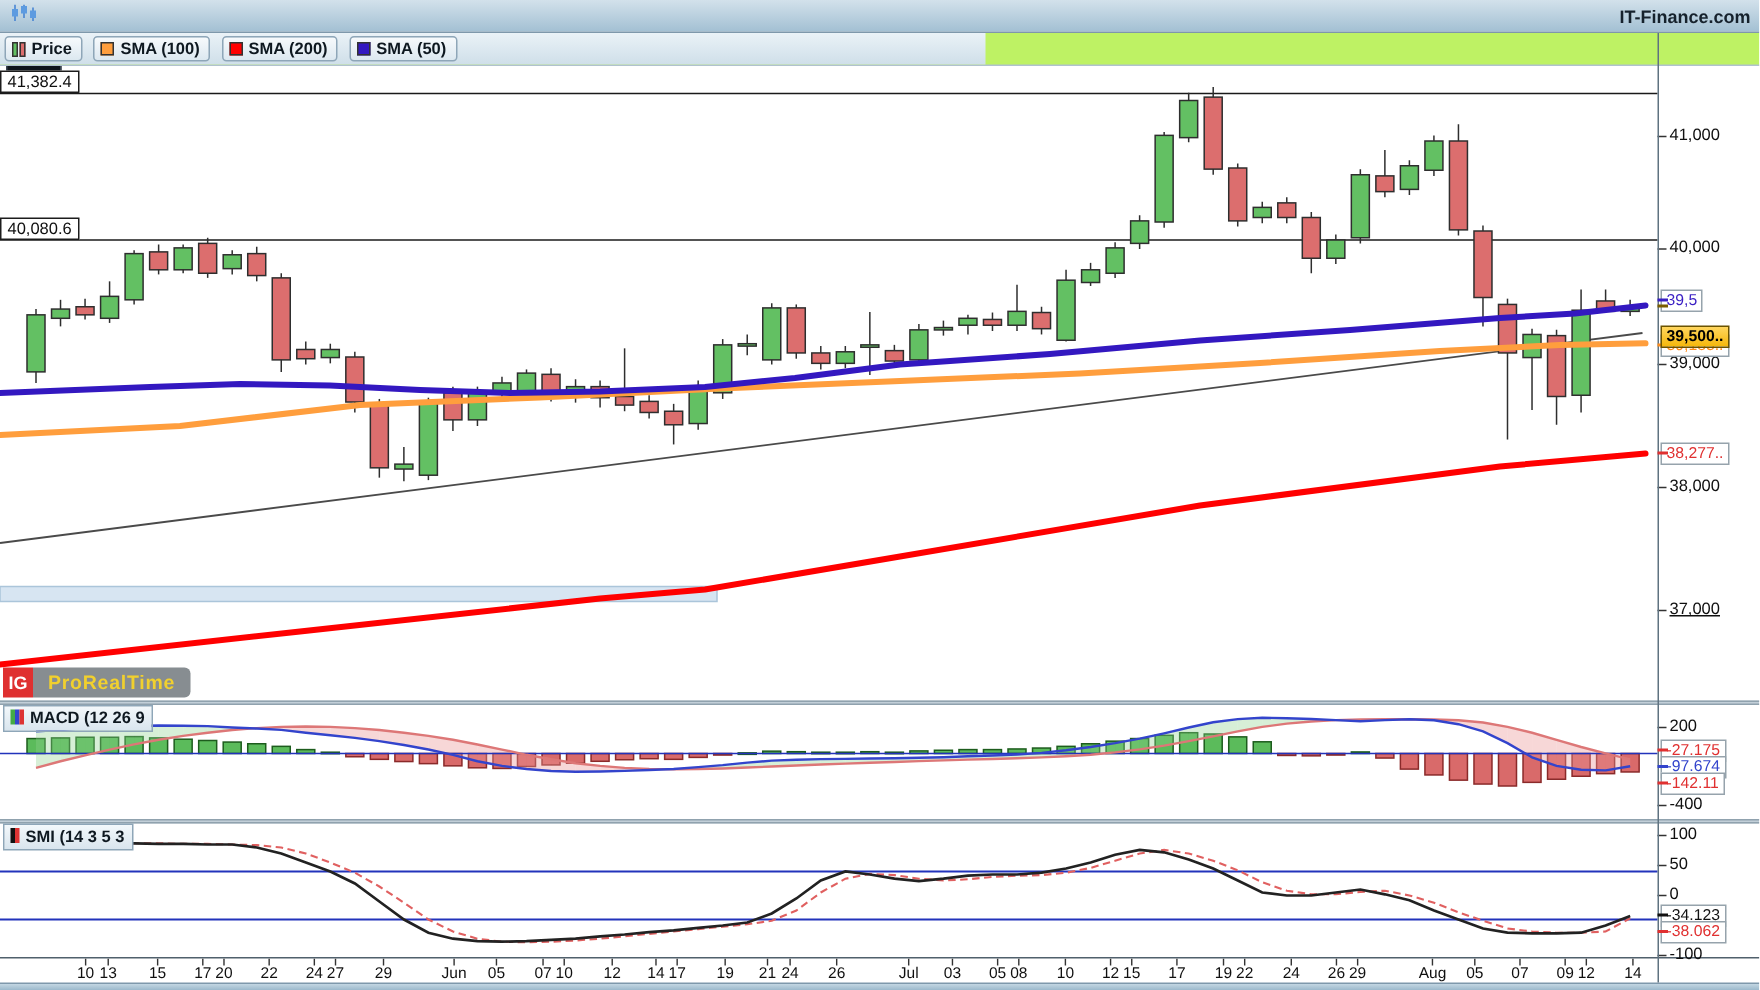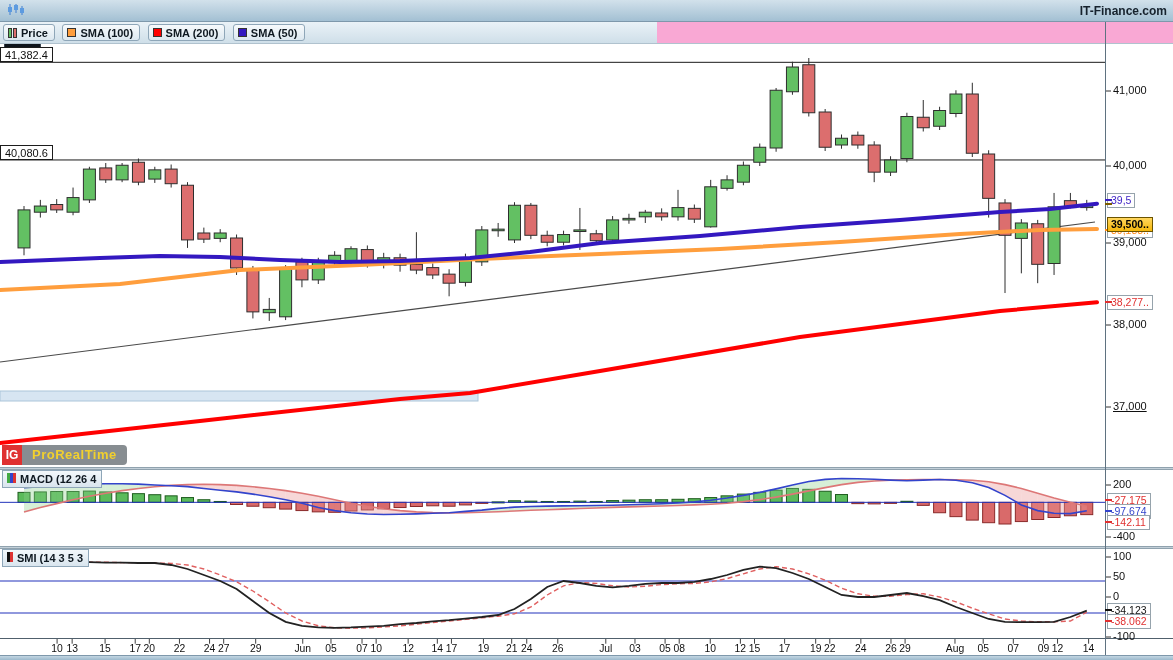--- a/index.html
+++ b/index.html
@@ -4,21 +4,21 @@
 <style>
 *{box-sizing:border-box;margin:0;padding:0}
 html,body{background:#fff}
 body{font-family:"Liberation Sans",sans-serif}
 #stage{position:relative;width:1173px;height:660px;overflow:hidden;background:#fff}
 .topbar{position:absolute;left:0;top:0;width:1173px;height:22px;background:linear-gradient(#d2e1eb,#a3c0d3);border-bottom:1px solid #7e98ab}
 .demo-icon{position:absolute;left:7px;top:1px}
 .demo{position:absolute;left:4px;top:22px;background:#0e141b;color:#fff;font-size:9px;font-weight:700;padding:12px 3px;letter-spacing:.4px;border:1px solid #3a4450}
 .title{position:absolute;left:44px;top:4px;font-size:12px;font-weight:700;color:#16222d;white-space:nowrap}
 .brand{position:absolute;right:6px;top:4px;font-size:12px;font-weight:700;color:#16222d}
-.legendbar{position:absolute;left:0;top:22px;width:1173px;height:22px;background:#f9a8d4;border-bottom:1px solid #b0c2ce}
+.legendbar{position:absolute;left:0;top:22px;width:1173px;height:22px;background:#bef264;border-bottom:1px solid #b0c2ce}
 .legend-tint{position:absolute;left:0;top:0;width:657px;height:21px;background:linear-gradient(#eaf2f7,#cfdfe9)}
 .chip{position:relative;display:inline-flex;align-items:center;gap:4px;height:17px;margin:2px 0 0 3px;padding:0 6px 0 4px;background:linear-gradient(#f7fafc,#dce8f0);border:1px solid #8ea6b8;border-radius:3px;font-size:11px;font-weight:700;color:#0e1820;vertical-align:top}
 .sw{width:9px;height:9px;border:1px solid #333;display:inline-block}
 .swc{display:inline-flex;gap:1px;align-items:center}
 .swc i{width:4px;height:10px;border:1px solid #333;display:inline-block}
 svg.panel{position:absolute;left:0;width:1173px;display:block}
 #mainSvg{top:44px;height:424px}
 #macdSvg{top:470px;height:76px}
 #smiSvg{top:549px;height:89px}
 #xaxisSvg{top:638px;height:17px;background:#fff;border-top:1px solid #50606c}
@@ -598,21 +598,21 @@
   <div class="bottombar"></div>
   <div class="axis-border"></div>
 
   <div class="prt">
     <span class="prt-ig">IG</span>
     <span class="prt-name">ProRealTime</span>
   </div>
 
   <span class="ind-chip" id="macdChip">
     <span><i class="ibar" style="background:#44AA44"></i><i class="ibar" style="background:#3344CC"></i><i class="ibar" style="background:#DD3333"></i></span>
-    <span>MACD (12 26 4</span>
+    <span>MACD (12 26 9</span>
   </span>
   <span class="ind-chip" id="smiChip">
     <span><i class="ibar" style="background:#111"></i><i class="ibar" style="background:#DD3333"></i></span>
     <span>SMI (14 3 5 3</span>
   </span>
 
   <div id="overlays">
       <div class="lblbox" style="top: 47.32px;">41,382.4</div>
       <div class="lblbox" style="top: 144.955px;">40,080.6</div>
       <div class="ax" style="top: 84px;">41,000</div>

